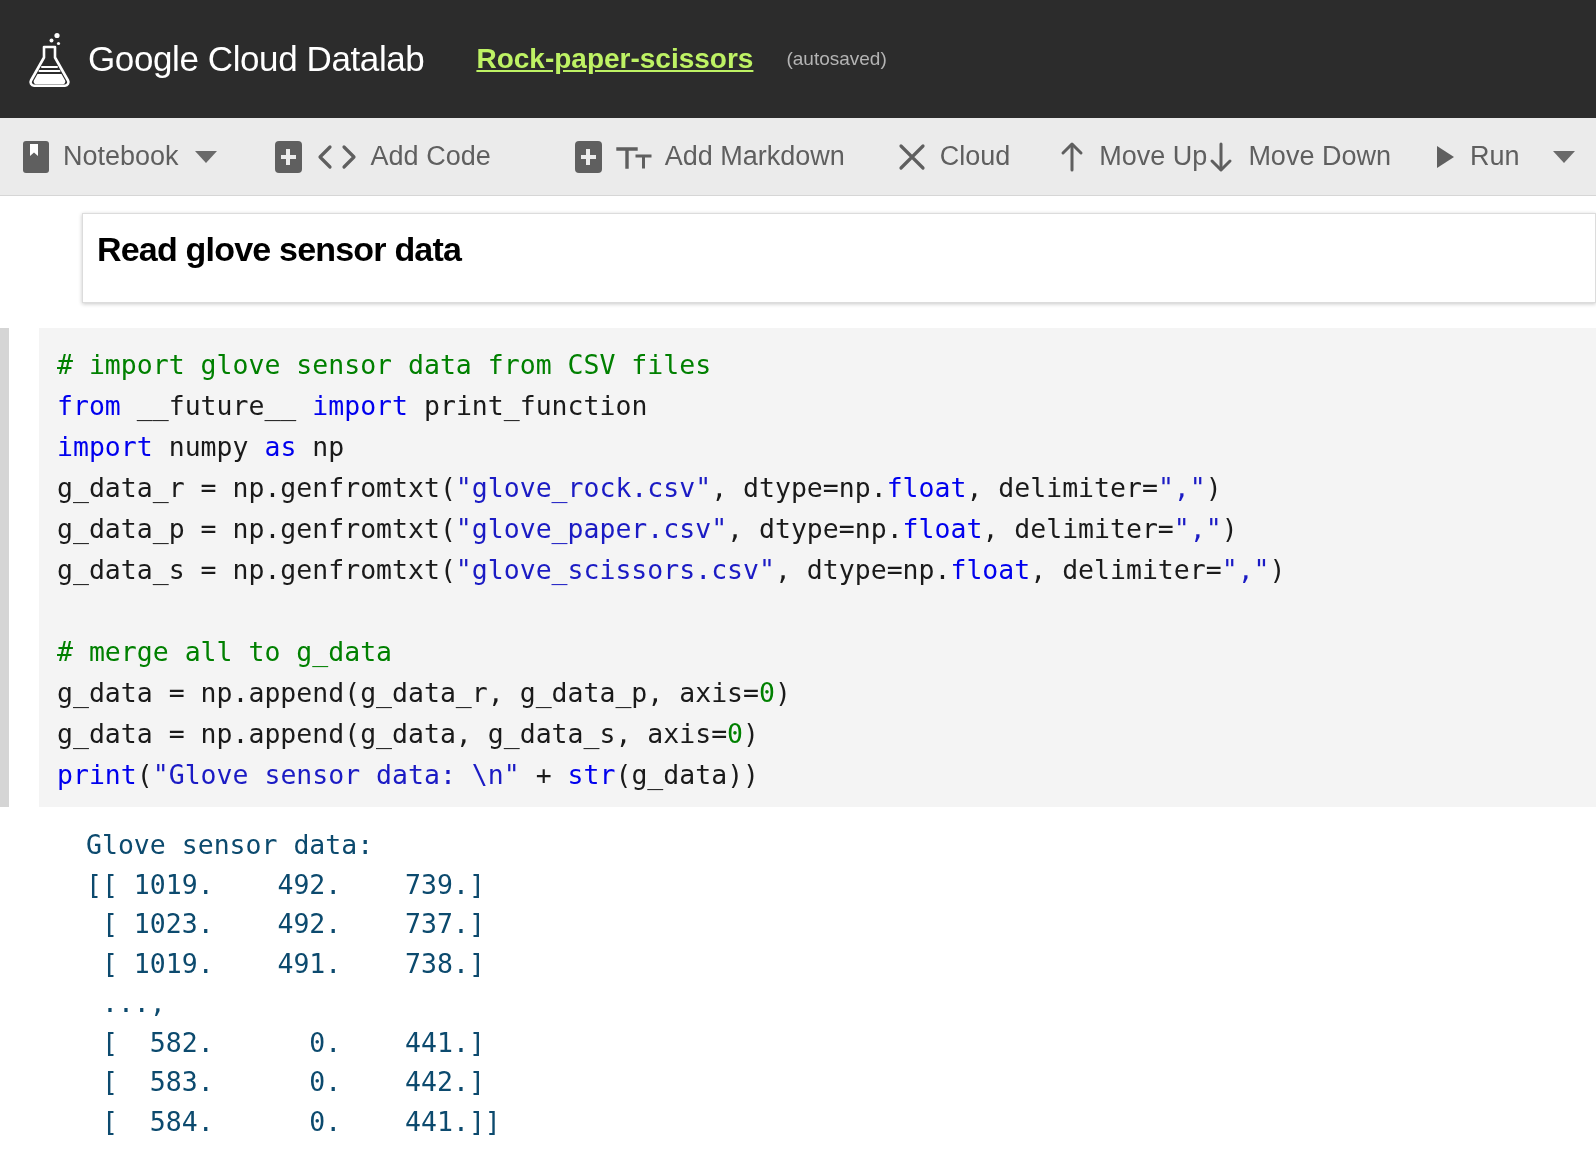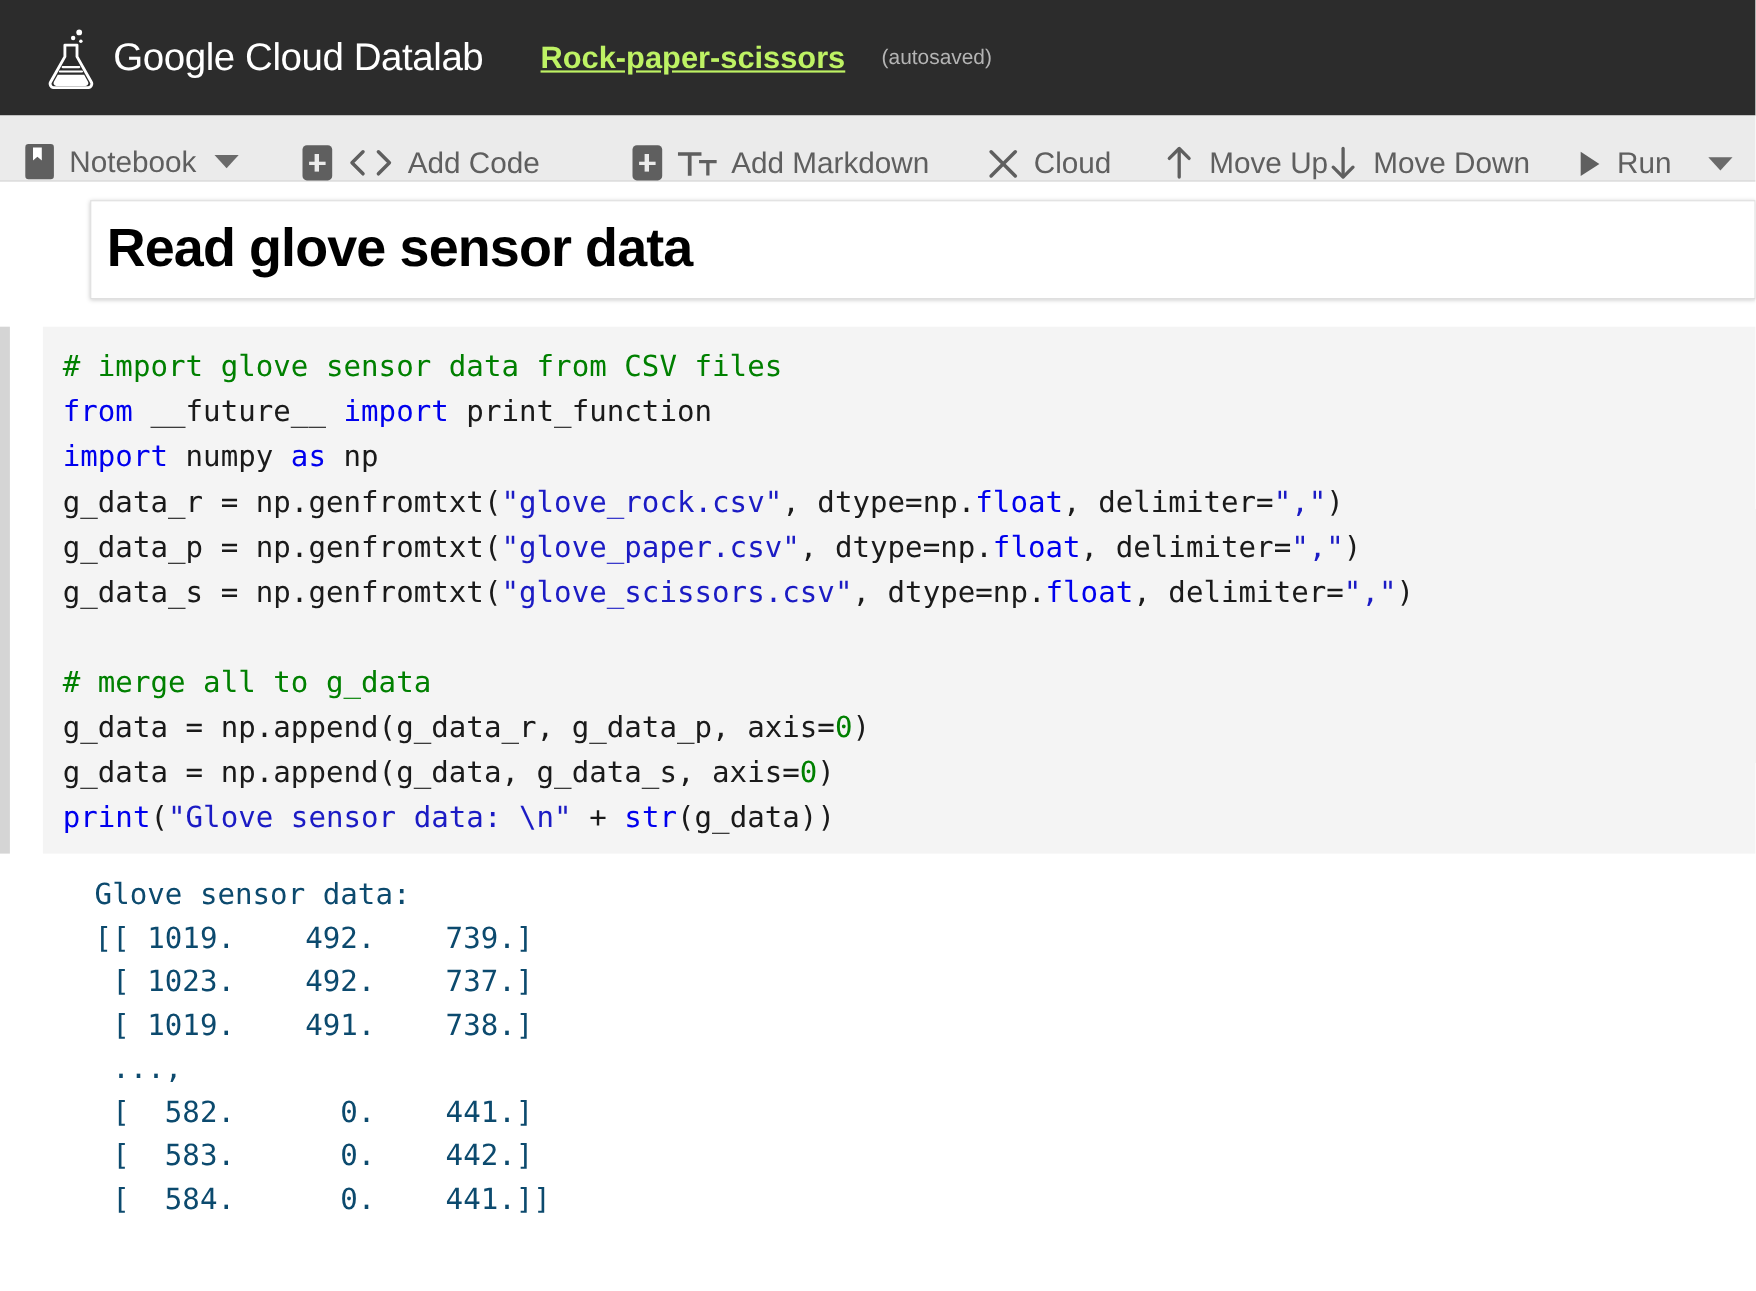--- a/index.html
+++ b/index.html
@@ -10,25 +10,25 @@
   body {
     width: 1596px;
     height: 1174px;
     overflow: hidden;
     font-family: "Liberation Sans", sans-serif;
     -webkit-font-smoothing: antialiased;
   }
 
   
   .app-header {
-    height: 105px;
+    height: 118px;
     background: #2c2c2c;
     display: flex;
     align-items: center;
-    padding-left: 43px;
+    padding-left: 28px;
     box-sizing: border-box;
   }
   .brand {
     display: flex;
     align-items: center;
     gap: 14px;
   }
   .flask-icon {
     width: 46px;
     height: 56px;
@@ -53,25 +53,25 @@
   .autosave-note {
     color: #b4b4b4;
     font-size: 19px;
     font-weight: 400;
     margin-left: 33px;
     white-space: nowrap;
   }
 
   
   .toolbar {
-    height: 60px;
+    height: 78px;
     background: #ebebeb;
     border-bottom: 1px solid #d6d6d6;
     display: flex;
-    align-items: flex-end;
+    align-items: center;
     box-sizing: border-box;
     padding-left: 22px;
     position: relative;
   }
   .tb-item {
     display: flex;
     align-items: center;
     color: #5f5f5f;
     font-size: 27px;
     white-space: nowrap;
@@ -137,21 +137,21 @@
     background: #ffffff;
     border: 1px solid #dcdcdc;
     box-shadow: 0 1px 4px rgba(0,0,0,0.22);
     margin-top: 17px;
     margin-right: 0;
     padding: 18px 0 22px 14px;
     box-sizing: border-box;
     height: 90px;
   }
   .md-h1 {
-    font-size: 49px;
+    font-size: 34px;
     font-weight: bold;
     color: #000000;
     letter-spacing: -0.8px;
     line-height: 1.05;
     margin: 0;
     white-space: nowrap;
   }
 
   
   .code-cell {

